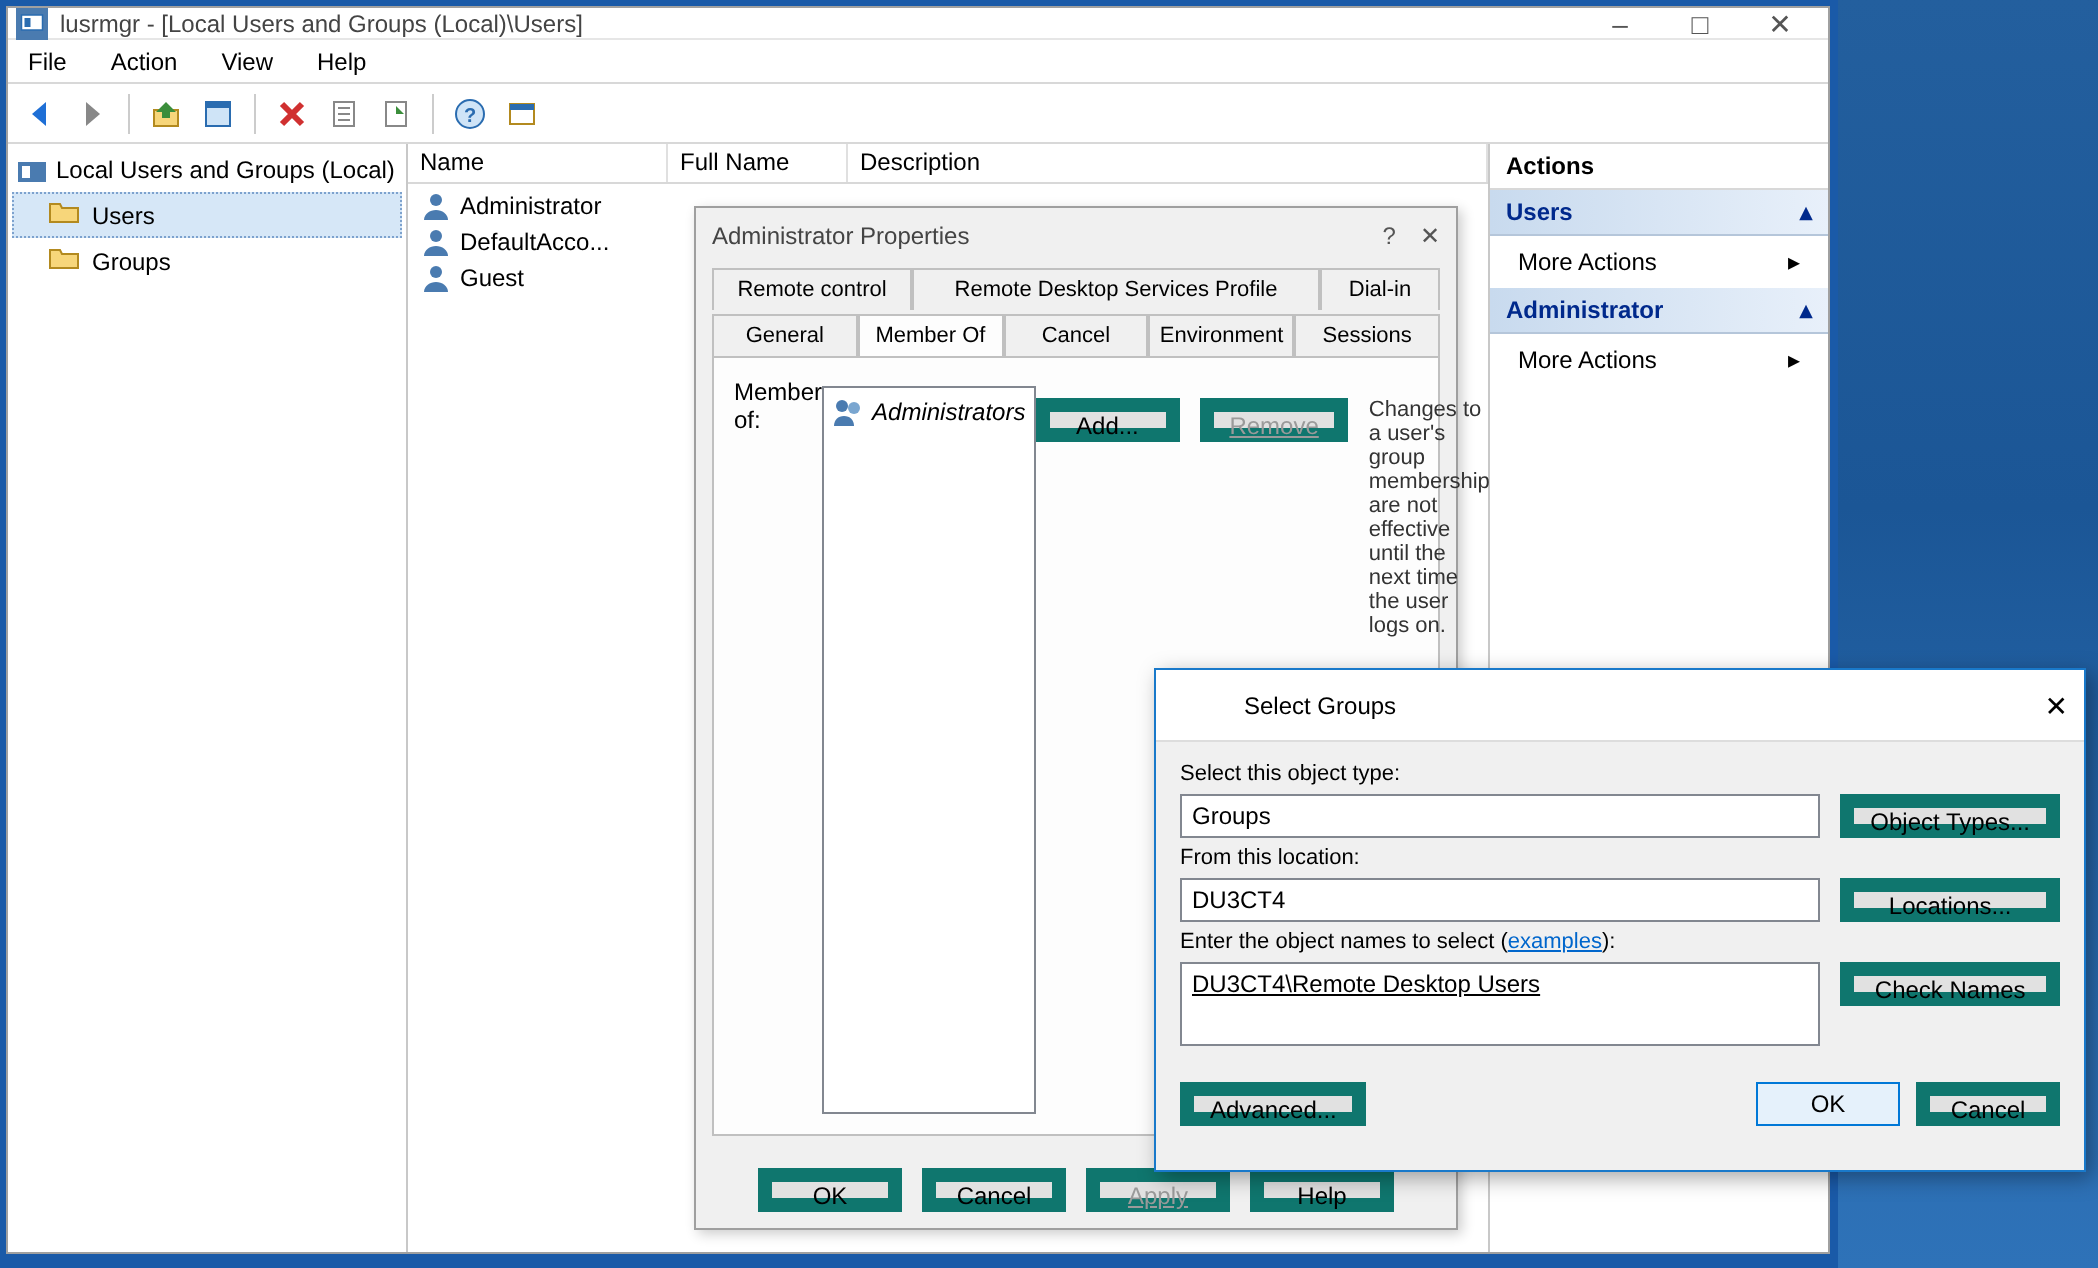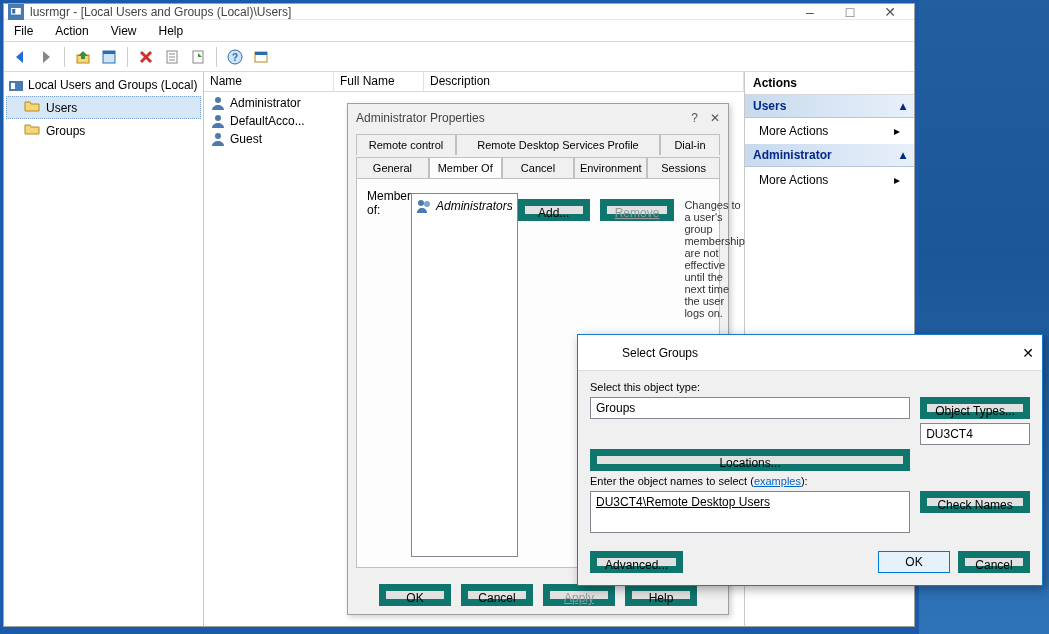--- a/index.html
+++ b/index.html
@@ -457,20 +457,21 @@
   <div class="dlg-title">
     <span class="t" style="color:#000">Select Groups</span>
     <span style="font-size:14px">✕</span>
   </div>
   <div class="select-body">
     <div class="field-label">Select this object type:</div>
     <div></div>
     <div class="field-box">Groups</div>
     <button class="win-button" style="min-width:96px">Object Types...</button>
 
+    <div class="field-label">From this location:</div>
     <div></div>
     <div class="field-box">DU3CT4</div>
     <button class="win-button" style="min-width:96px">Locations...</button>
 
     <div class="field-label">
       <span>Enter the object names to select (</span><span class="link">examples</span><span>):</span>
     </div>
     <div></div>
     <div class="field-textarea">
       <span style="text-decoration: underline">DU3CT4\Remote Desktop Users</span>

